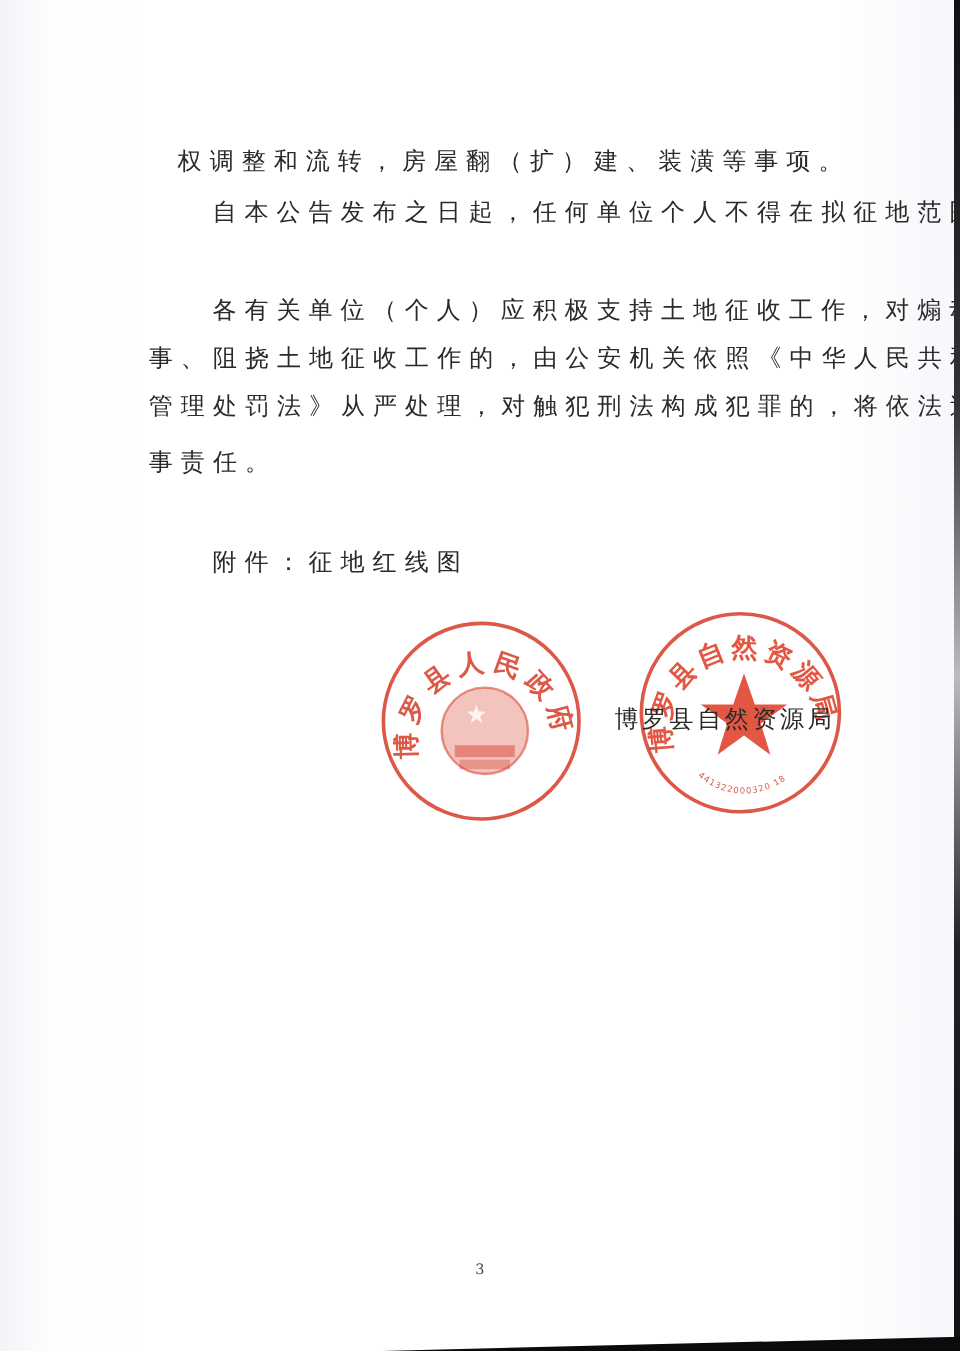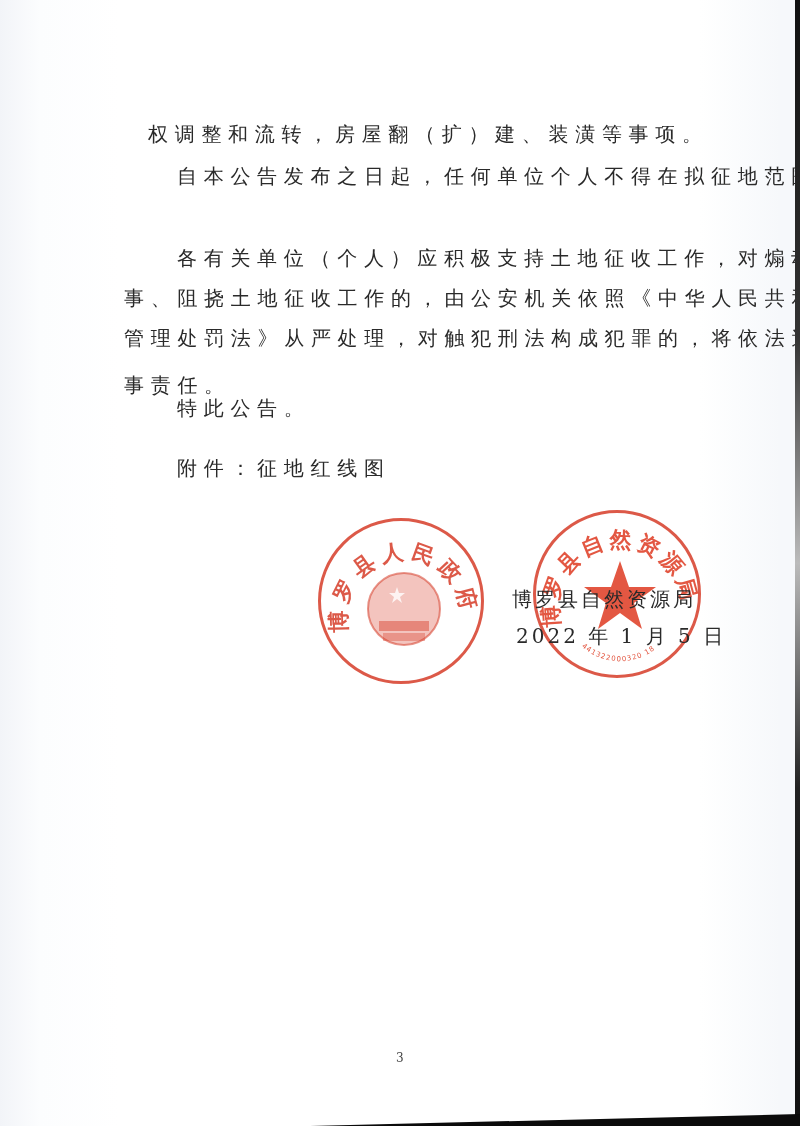--- a/index.html
+++ b/index.html
@@ -49,21 +49,20 @@
 
 <div class="scan-shade"></div>
 
 <div class="page">
   <div class="line" style="top:122px;margin-left:24px;">权调整和流转，房屋翻（扩）建、装潢等事项。</div>
   <div class="line indent" style="top:164px;">自本公告发布之日起，任何单位个人不得在拟征地范围内抢栽</div>
   <div class="line indent" style="top:246px;">各有关单位（个人）应积极支持土地征收工作，对煽动群众闹</div>
   <div class="line" style="top:286px;">事、阻挠土地征收工作的，由公安机关依照《中华人民共和国治安</div>
   <div class="line" style="top:326px;">管理处罚法》从严处理，对触犯刑法构成犯罪的，将依法追究其刑</div>
   <div class="line" style="top:357px;margin-top:16px;">事责任。</div>
-  <div class="line indent" style="top:396px;">特此公告。</div>
   <div class="line indent" style="top:456px;">附件：征地红线图</div>
 
   <div class="seal seal-left">
     <svg width="166" height="166" viewBox="0 0 166 166">
       <defs>
         <path id="arcL" d="M 30 120 A 58 58 0 1 1 136 120" fill="none"></path>
       </defs>
       <text font-size="22" fill="rgba(214,60,40,0.85)" font-family="DejaVu Serif, serif" font-weight="bold" letter-spacing="6">
         <textPath href="#arcL" startOffset="4%">博罗县人民政府</textPath>
       </text>
@@ -85,19 +84,18 @@
         <textPath href="#arcR" startOffset="2%">博罗县自然资源局</textPath>
       </text>
       <polygon points="84,48 93,74 120,74 98,90 106,116 84,100 62,116 70,90 48,74 75,74" fill="rgba(224,69,45,0.9)"></polygon>
       <text font-size="7" fill="rgba(224,69,45,0.9)" font-family="DejaVu Sans, sans-serif" letter-spacing="1">
         <textPath href="#arcRb" startOffset="8%">441322000320 18</textPath>
       </text>
     </svg>
   </div>
 
   <div class="sign" style="left:512px; top:587px;">博罗县自然资源局</div>
-  <div class="sign" style="left:516px; top:624px;">2022 年 1 月 5 日</div>
 
   <div class="page-number">3</div>
 </div>
 
 <div class="edge-right"></div>
 <div class="edge-bottom"></div>
 
 </body></html>

